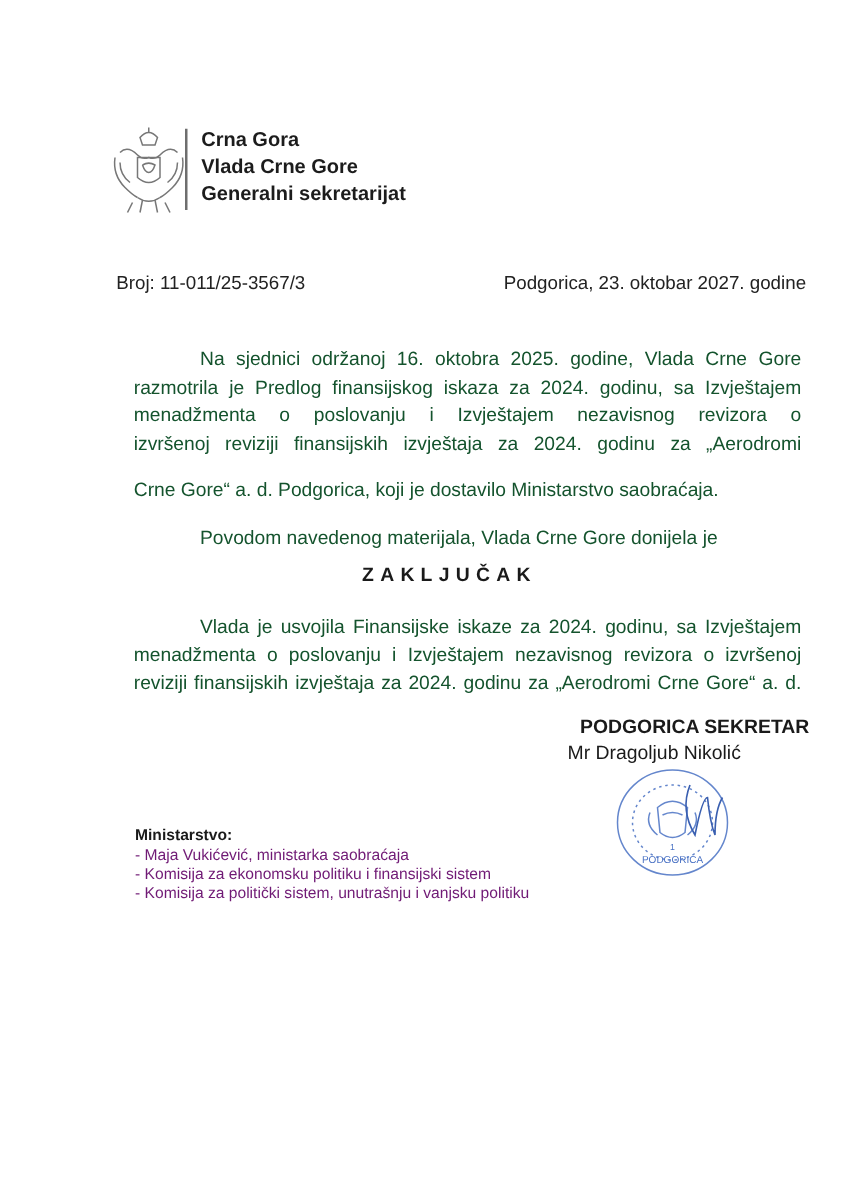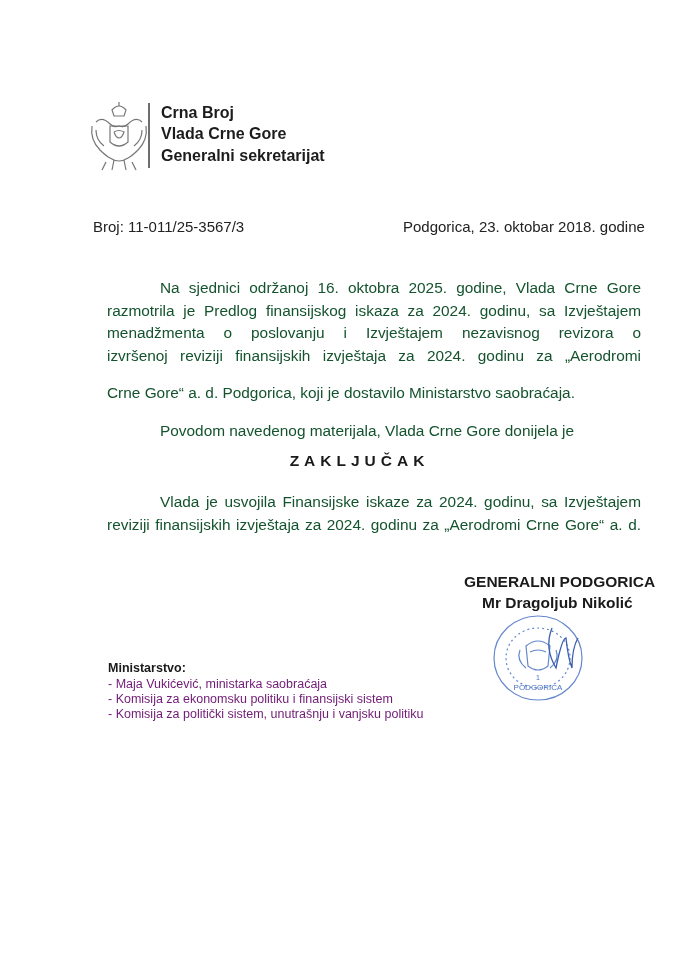--- a/index.html
+++ b/index.html
@@ -10,21 +10,21 @@
   .vbar { left: 148px; top: 103px; width: 2px; height: 65px; background: #6e6e6e; }
   .hdr { left: 161px; font-size: 16px; font-weight: bold; color: #1c1c1c; white-space: nowrap; }
   .ref { top: 218px; font-size: 15px; color: #222; white-space: nowrap; }
   .para { left: 107px; width: 534px; font-size: 15.4px; line-height: 22.5px; text-align: justify; color: #14532d; }
   .para .ind { display: inline-block; width: 53px; }
   .line { display: block; text-align: justify; text-align-last: justify; white-space: nowrap; }
   .line.last { text-align-last: left; margin-top: 15px; }
   b { font-weight: normal; }
   .title { left: 0; width: 679px; top: 452px; text-align: center; font-size: 15.5px; font-weight: bold; letter-spacing: 5px; padding-left: 40px; box-sizing: border-box; }
   .sig1 { left: 464px; top: 573px; font-size: 15.5px; font-weight: bold; white-space: nowrap; }
-  .sig2 { left: 482px; top: 594px; font-size: 15.5px; font-weight: bold; white-space: nowrap; text-align: center; }
+  .sig2 { left: 454px; top: 594px; font-size: 15.5px; font-weight: normal; white-space: nowrap; text-align: center; }
   .stamp { left: 490px; top: 608px; width: 100px; height: 95px; }
   .dist-h { left: 108px; top: 661px; font-size: 12.5px; font-weight: bold; }
   .dist-i { left: 108px; font-size: 12.5px; color: #701a75; white-space: nowrap; }
 </style>
 </head>
 <body>
 
 <div class="abs crest">
   <svg width="62" height="74" viewBox="0 0 62 74">
     <g fill="none" stroke="#777" stroke-width="1.2">
@@ -39,57 +39,58 @@
       <path d="M26 32 q5 -3 10 0 q-2 6 -5 6 q-3 0 -5 -6"></path>
       <path d="M22 58 q9 6 18 0"></path>
         <path d="M18 62 l-4 8"></path>
         <path d="M44 62 l4 8"></path>
       <path d="M26 60 l-2 10"></path>
         <path d="M36 60 l2 10"></path>
     </g>
   </svg>
 </div>
 <div class="abs vbar"></div>
-<div class="abs hdr" style="top:104px">Crna Broj</div>
+<div class="abs hdr" style="top:104px">Crna Gora</div>
 <div class="abs hdr" style="top:125px">Vlada Crne Gore</div>
 <div class="abs hdr" style="top:147px">Generalni sekretarijat</div>
 
 <div class="abs ref" style="left:93px">Broj: 11-011/25-3567/3</div>
-<div class="abs ref" style="left:403px">Podgorica, 23. oktobar 2018. godine</div>
+<div class="abs ref" style="left:403px">Podgorica, 23. oktobar 2027. godine</div>
 
 <div class="abs para" style="top:277px">
   <span class="line"><span class="ind"></span><span>Na sjednici održanoj 16. oktobra 2025. godine, Vlada Crne Gore</span></span>
   <span class="line"><span>razmotrila je </span><b>Predlog finansijskog iskaza za 2024. godinu, sa Izvještajem</b></span>
   <span class="line"><b>menadžmenta o poslovanju i Izvještajem nezavisnog revizora o</b></span>
   <span class="line"><b>izvršenoj reviziji finansijskih izvještaja za 2024. godinu za „Aerodromi</b></span>
   <span class="line last"><b>Crne Gore“ a. d. Podgorica</b><span>, koji je dostavilo Ministarstvo saobraćaja.</span></span>
   <span class="line last"><span class="ind"></span><span>Povodom navedenog materijala, Vlada Crne Gore donijela je</span></span>
 </div>
 
 <div class="abs title">ZAKLJUČAK</div>
 <div class="abs para" style="top:491px">
   <span class="line"><span class="ind"></span><span>Vlada je usvojila Finansijske iskaze za 2024. godinu, sa Izvještajem</span></span>
+  <span class="line"><span>menadžmenta o poslovanju i Izvještajem nezavisnog revizora o izvršenoj</span></span>
   <span class="line"><span>reviziji finansijskih izvještaja za 2024. godinu za „Aerodromi Crne Gore“ a. d.</span></span>
 </div>
 
 <div class="abs stamp">
   <svg width="100" height="95" viewBox="0 0 100 95">
     <g fill="none" stroke="#4a72c4" stroke-width="1.2" opacity="0.85">
       <ellipse cx="48" cy="50" rx="44" ry="42"></ellipse>
       <ellipse cx="48" cy="50" rx="32" ry="30" stroke-dasharray="2 3"></ellipse>
       <path d="M36 38 q12 -10 24 0 l-2 20 q-10 8 -20 0 z"></path>
       <path d="M40 44 q8 -4 16 0"></path>
       <path d="M30 42 q-4 10 6 18"></path>
         <path d="M66 42 q4 10 -6 18"></path>
     </g>
     <text x="48" y="82" font-size="8" fill="#4a72c4" text-anchor="middle" font-family="Liberation Sans, sans-serif">PODGORICA</text>
     <text x="48" y="72" font-size="7" fill="#4a72c4" text-anchor="middle" font-family="Liberation Sans, sans-serif">1</text>
     <path d="M62 20 q-8 20 4 40 q6 -30 10 -30 q2 20 6 30 q0 -20 6 -30" fill="none" stroke="#3a5fb0" stroke-width="1.3"></path>
     <line x1="118" y1="28" x2="120" y2="32" stroke="#333"></line>
   </svg>
 </div>
-<div class="abs sig1">GENERALNI PODGORICA</div>
+<div class="abs sig1">PODGORICA SEKRETAR</div>
 <div class="abs sig2">Mr Dragoljub Nikolić</div>
 
 <div class="abs dist-h">Ministarstvo:</div>
 <div class="abs dist-i" style="top:677px">- Maja Vukićević, ministarka saobraćaja</div>
 <div class="abs dist-i" style="top:692px">- Komisija za ekonomsku politiku i finansijski sistem</div>
 <div class="abs dist-i" style="top:707px">- Komisija za politički sistem, unutrašnju i vanjsku politiku</div>
 
 </body></html>

